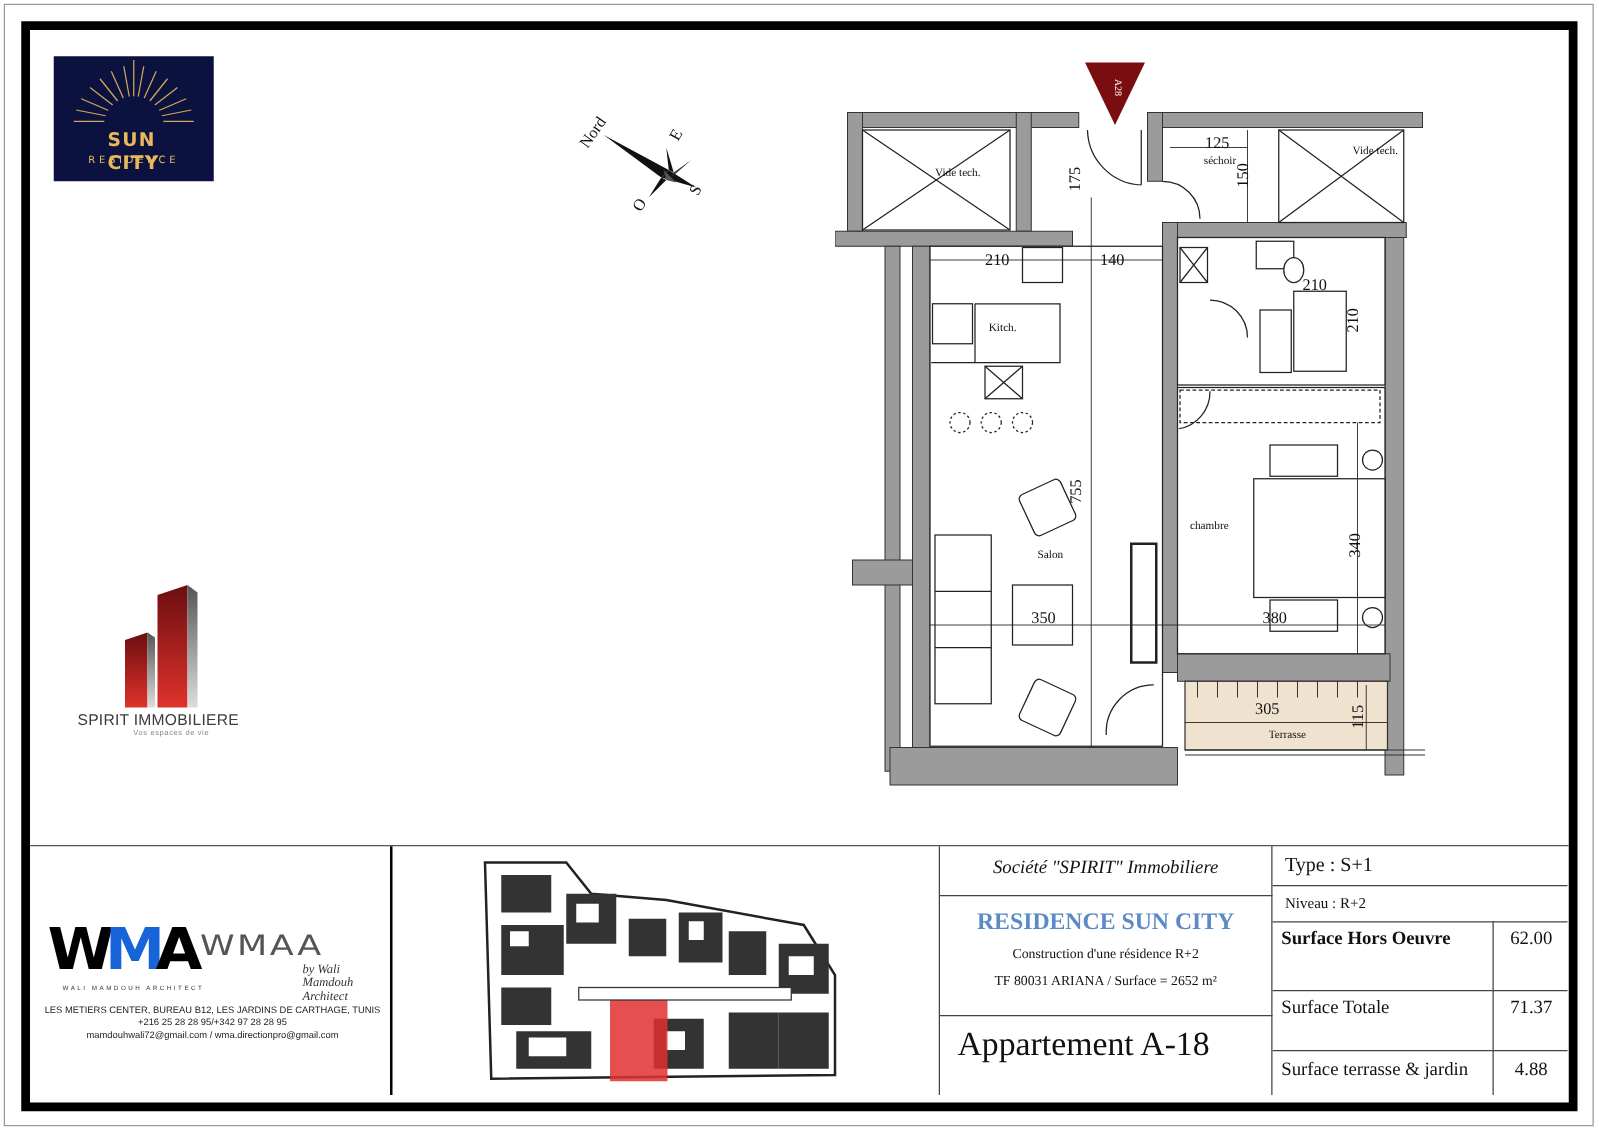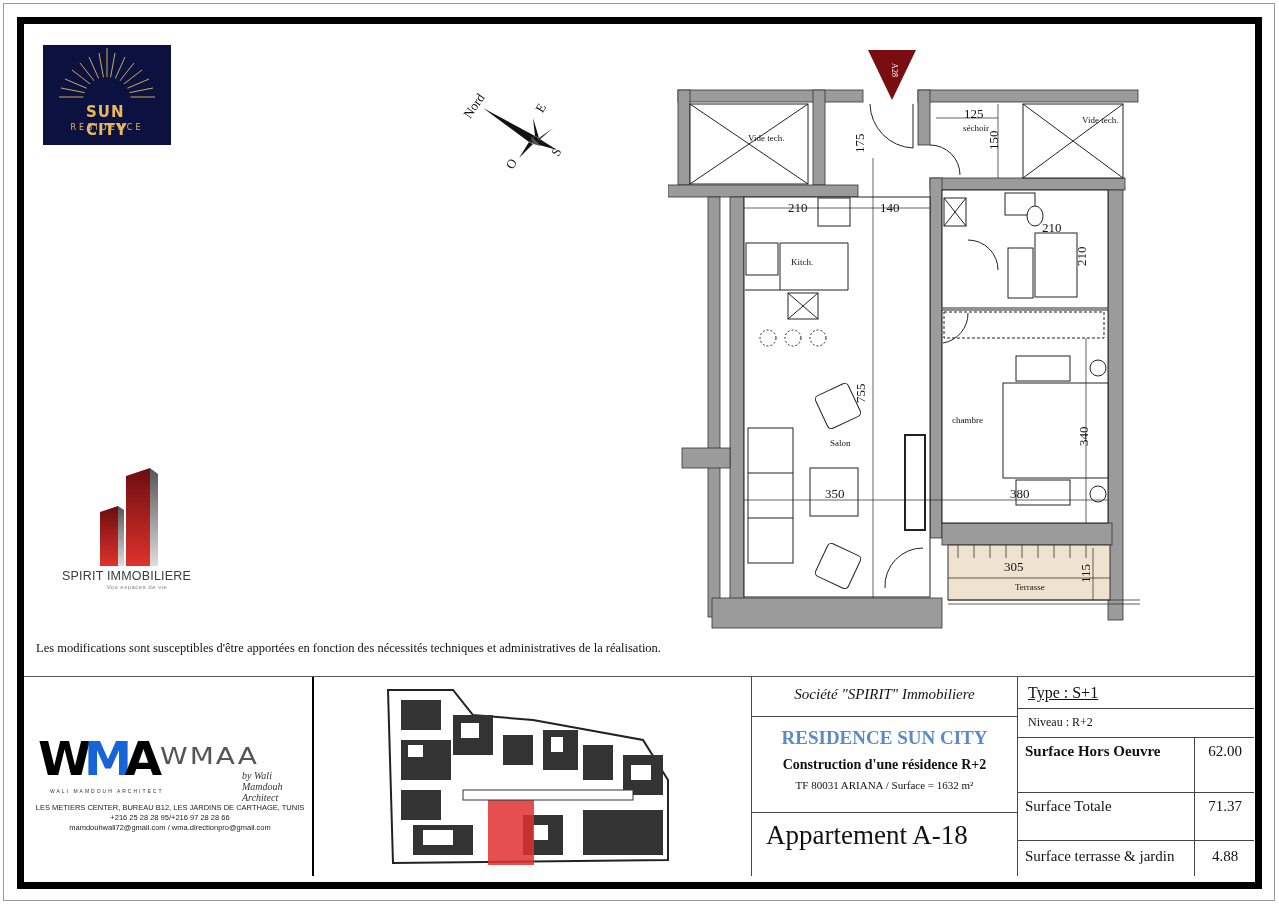--- a/index.html
+++ b/index.html
@@ -43,25 +43,25 @@
     .wma-big .a { color: #1763d8; }
     .wma-small { position: absolute; left: 20px; top: 58px; font-family: "Liberation Sans", sans-serif; font-size: 5px; letter-spacing: 2px; color: #333; }
     .wmaa { position: absolute; left: 130px; top: 10px; font-family: "DejaVu Sans", sans-serif; font-size: 28px; color: #555; letter-spacing: 2px; transform: scaleY(0.8); }
     .wmaa-tag { position: absolute; left: 172px; top: 40px; font-family: "Liberation Serif", serif; font-style: italic; font-size: 10px; color: #333; margin-left: 40px; }
     .wma-addr { position: absolute; left: 0; top: 73px; width: 280px; text-align: center; font-family: "Liberation Sans", sans-serif; font-size: 7.5px; line-height: 10px; color: #222; }
 
     .site-plan { position: absolute; left: 383px; top: 685px; width: 290px; height: 182px; }
 
     .societe { position: absolute; left: 752px; top: 686px; width: 265px; text-align: center; font-style: italic; font-size: 15px; }
     .residence { position: absolute; left: 752px; top: 727px; width: 265px; text-align: center; font-weight: bold; font-size: 19px; color: #5b8ac6; }
-    .construction { position: absolute; left: 752px; top: 757px; width: 265px; text-align: center; font-size: 14px; font-weight: bold; }
+    .construction { position: absolute; left: 752px; top: 757px; width: 265px; text-align: center; font-size: 11px; }
     .tf { position: absolute; left: 752px; top: 779px; width: 265px; text-align: center; font-size: 11px; }
     .appart { position: absolute; left: 766px; top: 820px; font-size: 27px; }
 
-    .type { position: absolute; left: 1028px; top: 684px; font-size: 16px; text-decoration: underline; }
+    .type { position: absolute; left: 1028px; top: 684px; font-size: 16px; }
     .niveau { position: absolute; left: 1028px; top: 715px; font-size: 12px; }
     .s-label { position: absolute; left: 1025px; font-size: 15px; }
     .s-val { position: absolute; left: 1196px; width: 58px; text-align: center; font-size: 15px; }
   </style>
 </head>
 <body>
 
 <div class="outer-frame"></div>
 <div class="main-frame"></div>
 
@@ -255,21 +255,20 @@
     <polygon points="0,46 18,40 18,100 0,100" fill="url(#rg)"></polygon>
     <polygon points="18,40 24,44 24,100 18,100" fill="url(#gg)"></polygon>
     <polygon points="26,10 50,2 50,100 26,100" fill="url(#rg)"></polygon>
     <polygon points="50,2 58,8 58,100 50,100" fill="url(#gg)"></polygon>
   </svg>
   <div class="spirit-name">SPIRIT IMMOBILIERE</div>
   <div class="spirit-tag">Vos espaces de vie</div>
 </div>
 
 <div class="notes">
-  <div>Les modifications sont susceptibles d'être apportées en fonction des nécessités techniques et administratives de la réalisation.</div>
 </div>
 
 <div class="tb-topline"></div>
 <div class="tb-vline1"></div>
 <div class="tb-vline2"></div>
 <div class="tb-vline3"></div>
 <div class="tb-hline" style="left:752px;top:716px;width:266px;"></div>
 <div class="tb-hline" style="left:752px;top:812px;width:266px;"></div>
 <div class="tb-hline" style="left:1018px;top:708px;width:236px;"></div>
 <div class="tb-hline" style="left:1018px;top:737px;width:236px;"></div>
@@ -277,21 +276,21 @@
 <div class="tb-hline" style="left:1018px;top:840px;width:236px;"></div>
 <div class="tb-vline4"></div>
 
 <div class="wma-block">
   <div class="wma-big">W<span class="a">M</span>A</div>
   <div class="wma-small">WALI MAMDOUH ARCHITECT</div>
   <div class="wmaa">WMAA</div>
   <div class="wmaa-tag">by Wali Mamdouh Architect</div>
   <div class="wma-addr">
     <div>LES METIERS CENTER, BUREAU B12, LES JARDINS DE CARTHAGE, TUNIS</div>
-    <div>+216 25 28 28 95/+216 97 28 28 66</div>
+    <div>+216 25 28 28 95/+342 97 28 28 95</div>
     <div>mamdouhwali72@gmail.com / wma.directionpro@gmail.com</div>
   </div>
 </div>
 
 <div class="site-plan">
   <svg width="290" height="182">
     <polygon points="5,5 70,5 90,30 150,35 260,55 285,95 285,175 10,178" fill="#fff" stroke="#222" stroke-width="2"></polygon>
     <g fill="#333">
       <rect x="18" y="15" width="40" height="30"></rect>
         <rect x="18" y="55" width="50" height="40"></rect>
@@ -315,21 +314,21 @@
         <rect x="150" y="140" width="15" height="15"></rect>
     </g>
     <rect x="105" y="110" width="46" height="70" fill="#e03030" opacity="0.85"></rect>
     <rect x="80" y="105" width="170" height="10" fill="#fff" stroke="#333"></rect>
   </svg>
 </div>
 
 <div class="societe">Société "SPIRIT" Immobiliere</div>
 <div class="residence">RESIDENCE SUN CITY</div>
 <div class="construction">Construction d'une résidence R+2</div>
-<div class="tf">TF 80031  ARIANA  / Surface = 1632 m²</div>
+<div class="tf">TF 80031  ARIANA  / Surface = 2652 m²</div>
 <div class="appart">Appartement A-18</div>
 
 <div class="type">Type :  S+1</div>
 <div class="niveau">Niveau : R+2</div>
 <div class="s-label" style="top:743px;font-weight:bold;">Surface Hors Oeuvre</div>
 <div class="s-val" style="top:743px;">62.00</div>
 <div class="s-label" style="top:798px;">Surface Totale</div>
 <div class="s-val" style="top:798px;">71.37</div>
 <div class="s-label" style="top:848px;">Surface terrasse &amp; jardin</div>
 <div class="s-val" style="top:848px;">4.88</div>

